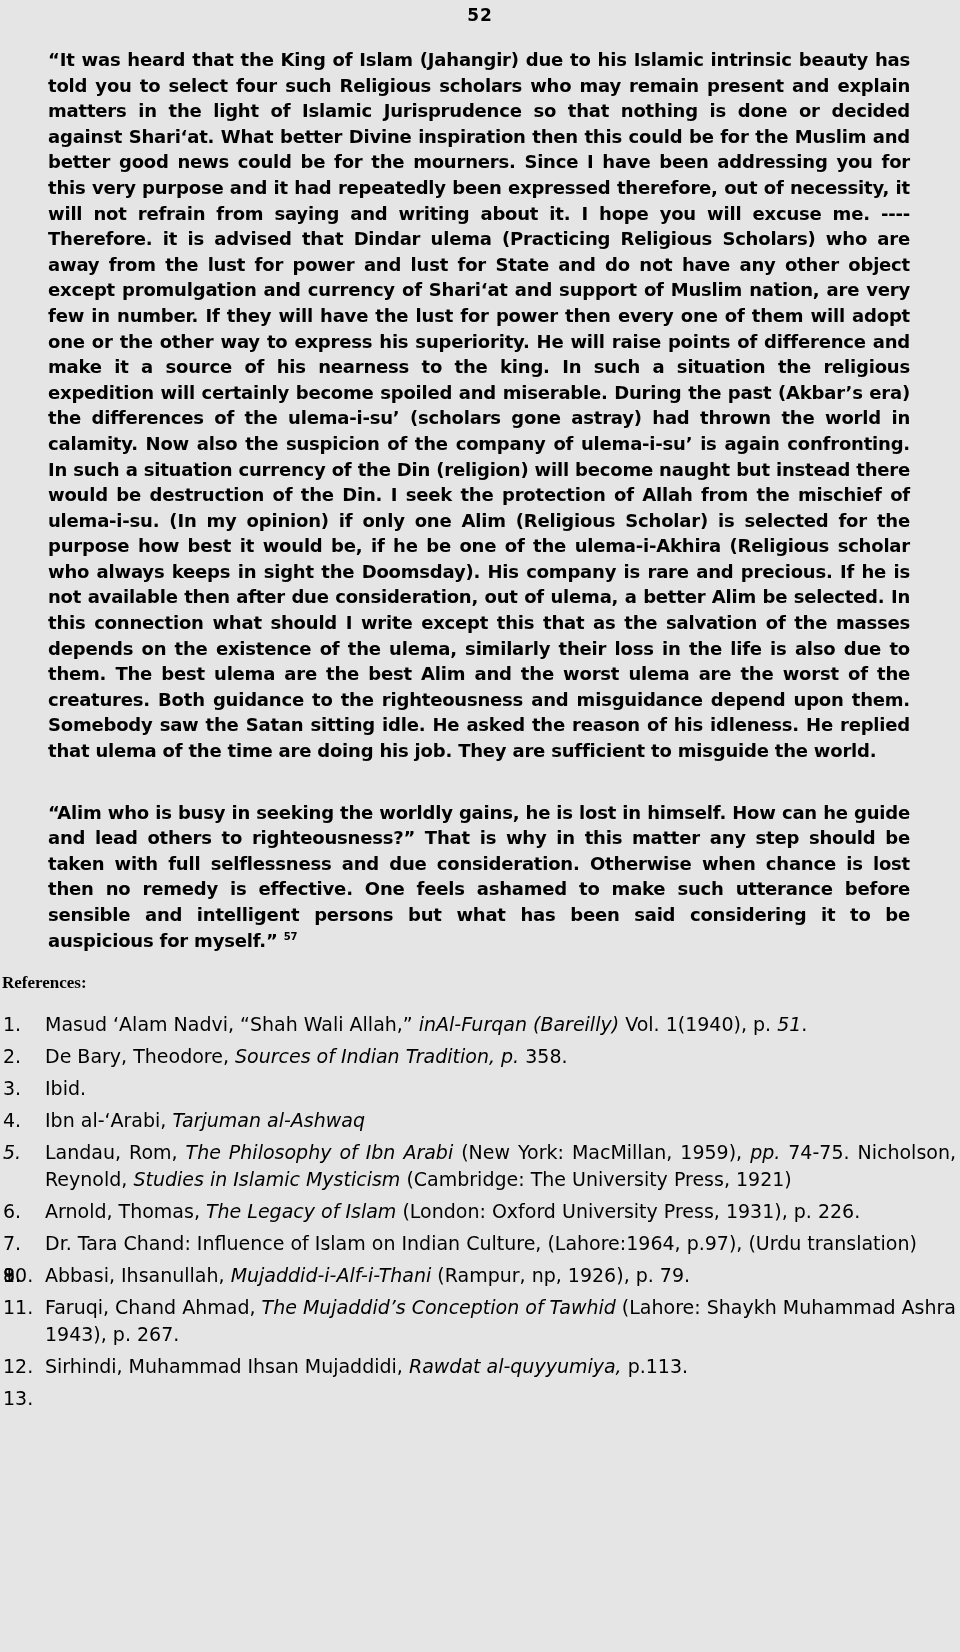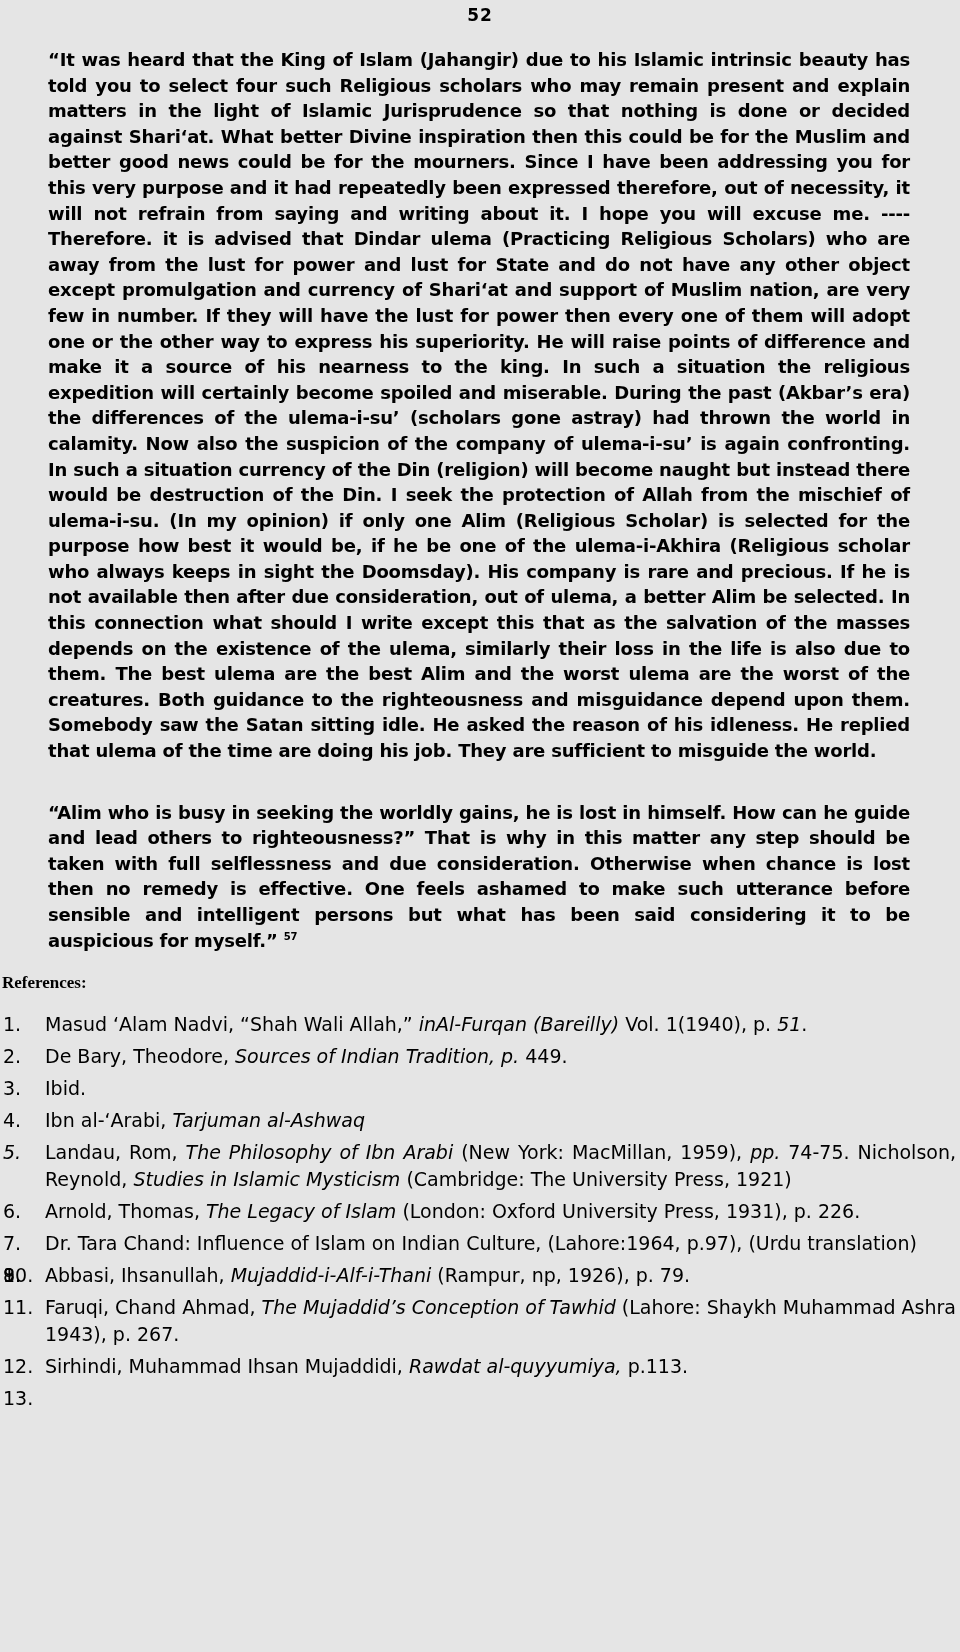--- a/index.html
+++ b/index.html
@@ -82,21 +82,21 @@
 
   <h2 class="refs-heading">References:</h2>
 
   <ol class="refs">
       <li class="ref-item">
     <span class="ref-num">1.</span>
     <span class="ref-text"><span>Masud ‘Alam Nadvi, “Shah Wali Allah,” </span><i>inAl-Furqan (Bareilly)</i><span> Vol. 1(1940), p. </span><i>51</i><span>.</span></span>
   </li>
       <li class="ref-item">
     <span class="ref-num">2.</span>
-    <span class="ref-text"><span>De Bary, Theodore, </span><i>Sources of Indian Tradition, p.</i><span> 449.</span></span>
+    <span class="ref-text"><span>De Bary, Theodore, </span><i>Sources of Indian Tradition, p.</i><span> 358.</span></span>
   </li>
       <li class="ref-item">
     <span class="ref-num">3.</span>
     <span class="ref-text"><span>Ibid.</span></span>
   </li>
       <li class="ref-item">
     <span class="ref-num">4.</span>
     <span class="ref-text"><span>Ibn al-‘Arabi, </span><i>Tarjuman al-Ashwaq</i></span>
   </li>
       <li class="ref-item">

